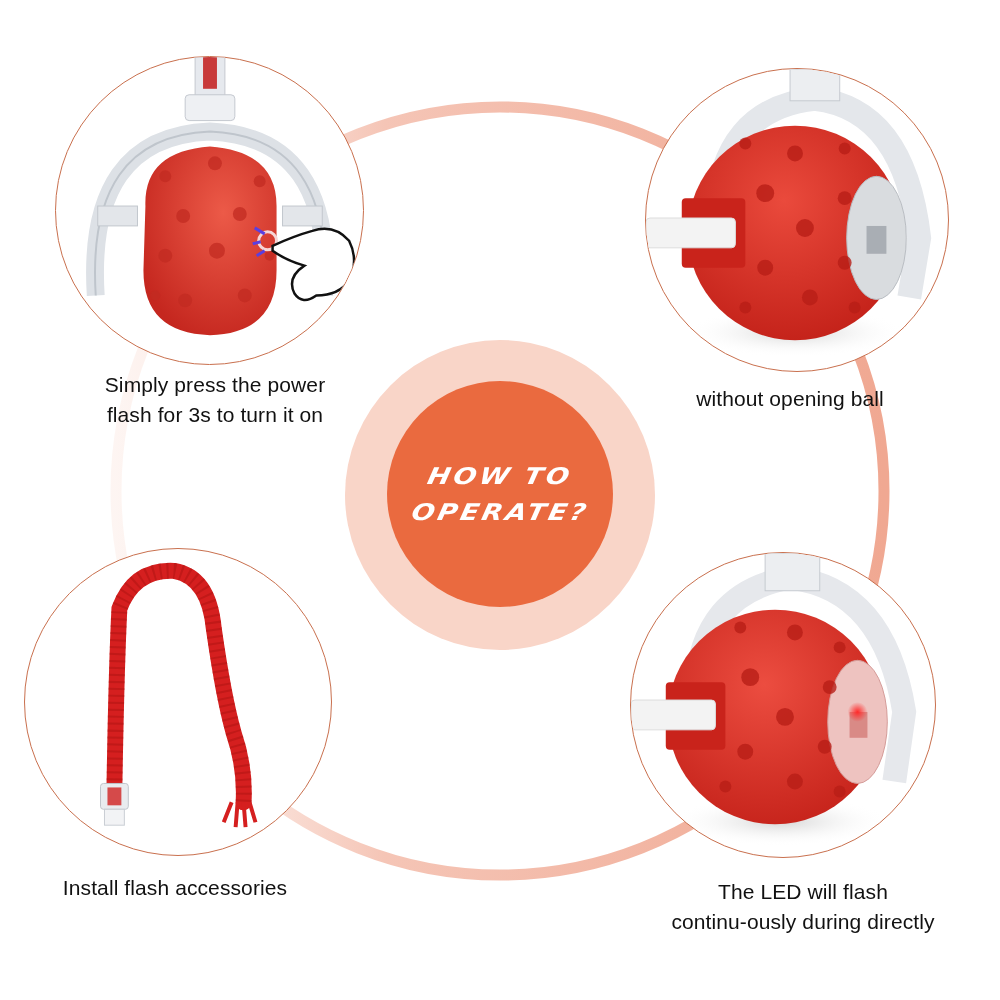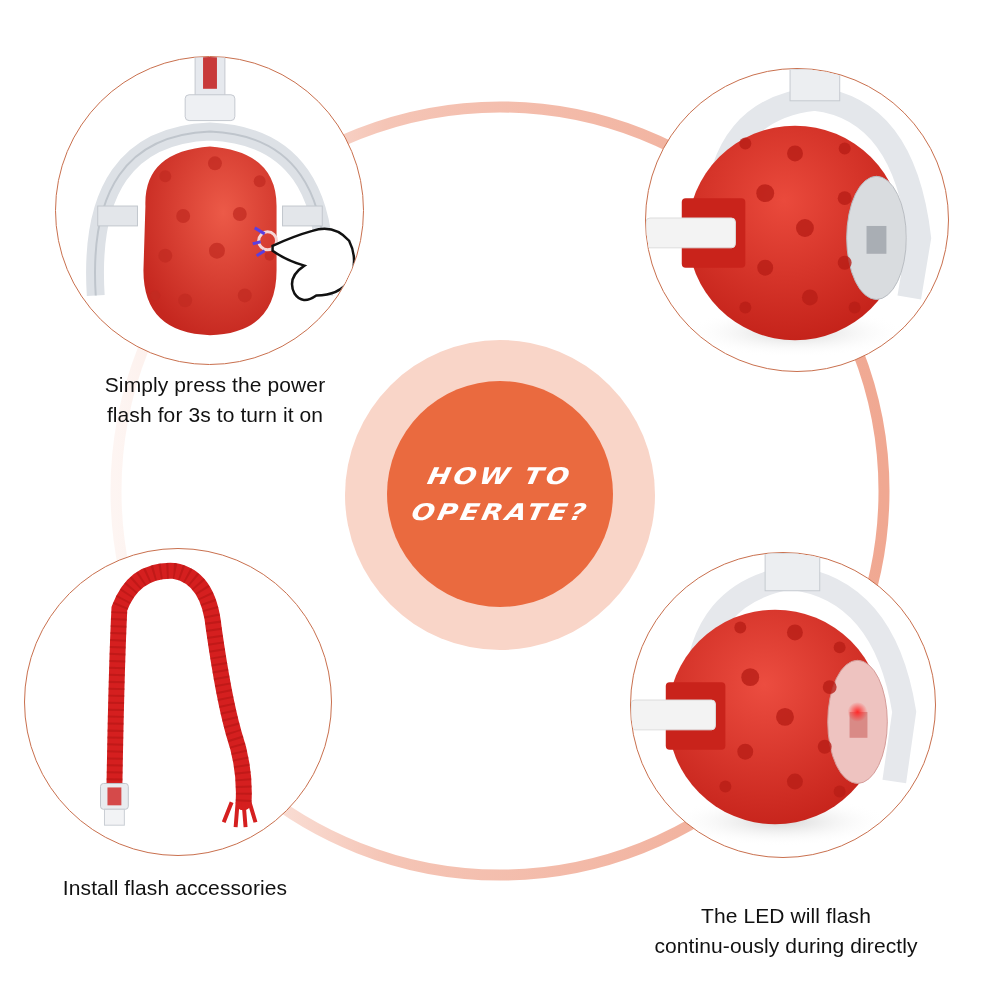--- a/index.html
+++ b/index.html
@@ -132,20 +132,21 @@
         <circle cx="165" cy="230" r="8"></circle>
       <circle cx="100" cy="240" r="6"></circle>
         <circle cx="210" cy="240" r="6"></circle>
     </g>
 
     <rect x="36" y="130" width="64" height="70" rx="4" fill="#c9231b"></rect>
     <rect x="0" y="150" width="90" height="30" rx="4" fill="#f3f3f3" stroke="#ddd"></rect>
   </svg>
 </div>
 <div class="caption" style="left:650px; top:384px; width:280px;">
+  <div>without opening ball</div>
 </div>
 
 <div class="photo-circle" style="left:24px; top:548px; width:308px; height:308px;">
   <svg viewBox="0 0 308 308">
     <path d="M90 240 Q92 120 95 60 Q110 20 150 22 Q185 28 190 80 Q200 150 210 185 Q222 220 220 255" fill="none" stroke="#d51f1f" stroke-width="16" stroke-linecap="round"></path>
     <path d="M90 240 Q92 120 95 60 Q110 20 150 22 Q185 28 190 80 Q200 150 210 185 Q222 220 220 255" fill="none" stroke="#a9120f" stroke-width="16" stroke-dasharray="2 5" opacity="0.45"></path>
 
     <path d="M208 255 L200 275 M214 255 L212 280 M220 255 L222 280 M226 255 L232 275" stroke="#d51f1f" stroke-width="4"></path>
 
     <rect x="76" y="236" width="28" height="26" rx="3" fill="#e9ecef" stroke="#c0c5cb"></rect>
@@ -190,16 +191,16 @@
       <circle cx="115" cy="200" r="8"></circle>
         <circle cx="195" cy="195" r="7"></circle>
         <circle cx="165" cy="230" r="8"></circle>
       <circle cx="95" cy="235" r="6"></circle>
         <circle cx="210" cy="240" r="6"></circle>
     </g>
     <rect x="35" y="130" width="60" height="68" rx="4" fill="#c9231b"></rect>
     <rect x="0" y="148" width="85" height="30" rx="4" fill="#f3f3f3" stroke="#ddd"></rect>
   </svg>
 </div>
-<div class="caption" style="left:621px; top:877px; width:330px;margin-top:24px;">
+<div class="caption" style="left:638px; top:877px; width:330px;">
   <div>The LED will flash</div>
   <div>continu-ously during directly</div>
 </div>
 
 </body></html>

